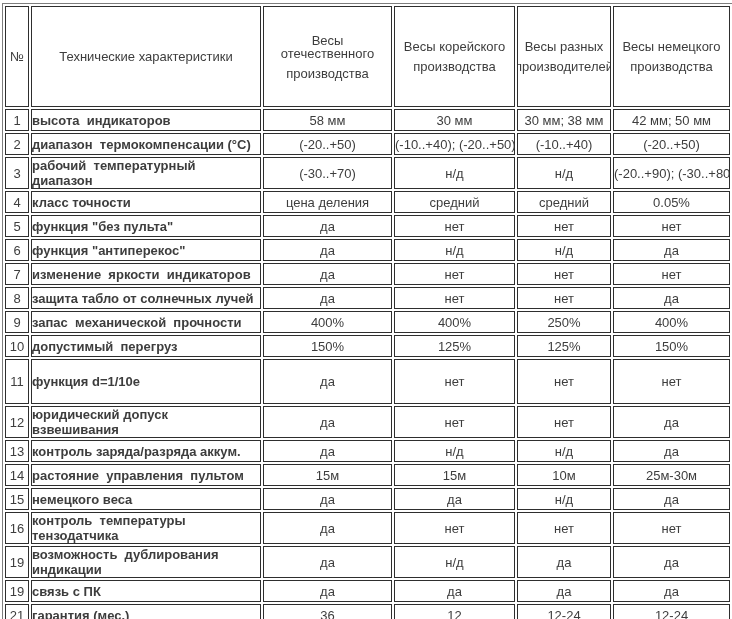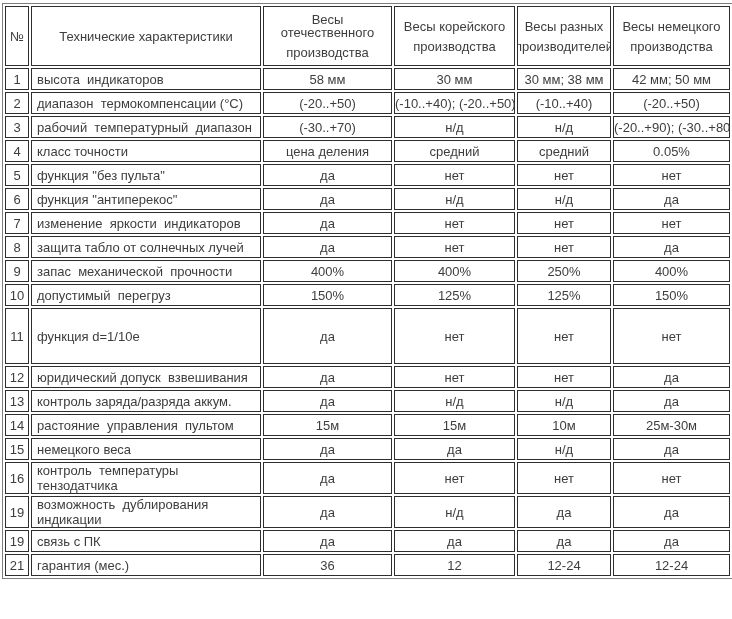--- a/index.html
+++ b/index.html
@@ -26,32 +26,32 @@
   th, td {
     border: 1px solid #2e2e2e;
     background: #ffffff;
     box-sizing: border-box;
     font-size: 13px;
     font-weight: normal;
     overflow: hidden;
     padding: 0;
     vertical-align: middle;
   }
-  thead th { height: 60px; text-align: center; }
+  thead th { height: 101px; text-align: center; }
   .th-lines { display: flex; flex-direction: column; align-items: center; }
   .th-line { line-height: 13px; }
   .th-line + .th-line { margin-top: 7px; }
   tbody td { height: 22px; }
-  tbody tr:nth-child(11) td { height: 56px; margin-top: 12px; }
+  tbody tr:nth-child(11) td { height: 45px; margin-top: 12px; }
   td.num { text-align: center; }
   td.name {
     text-align: left;
-    padding-left: 5px;
     padding-right: 1px;
     white-space: pre-wrap;
+    font-weight: bold;
   }
   td.val { text-align: center; white-space: nowrap; }
 </style>
 </head>
 <body>
 
 <table class="spec-table">
   <colgroup>
     <col style="width:24px">
     <col style="width:230px">

